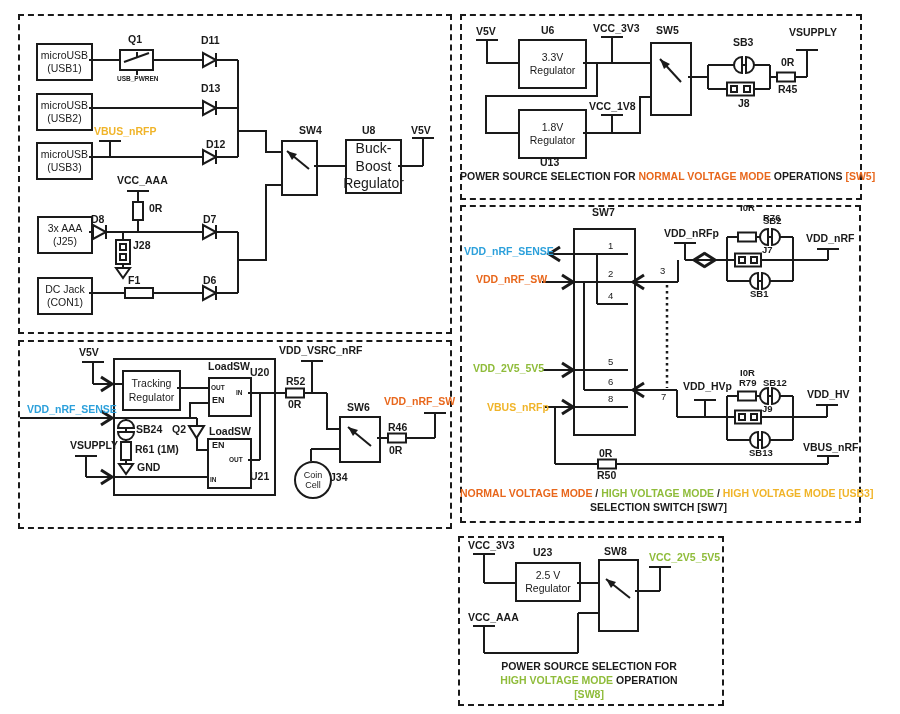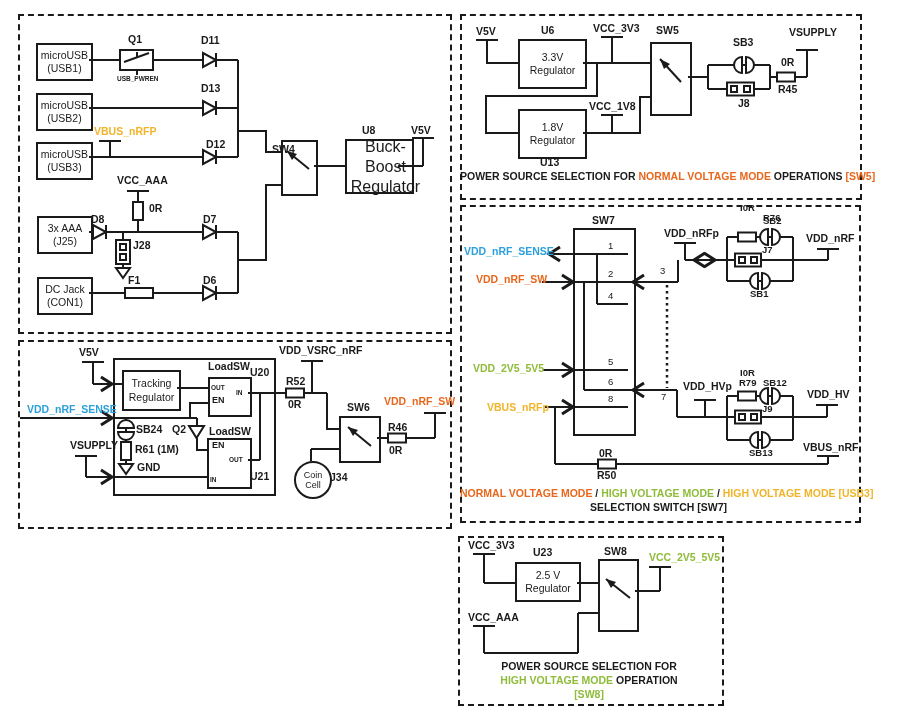--- a/index.html
+++ b/index.html
@@ -48,21 +48,21 @@
     </div>
   <div class="cbox" style="left:37px;top:216px;width:52px;height:34px;">
       <span>3x AAA</span>
       <span>(J25)</span>
     </div>
   <div class="cbox" style="left:37px;top:277px;width:52px;height:34px;">
       <span>DC Jack</span>
       <span>(CON1)</span>
     </div>
   <div class="cbox" style="left:281px;top:140px;width:33px;height:52px;"></div>
-  <div class="cbox" style="left:345px;top:139px;width:53px;height:51px;font-size:16px;padding-left:12px;">
+  <div class="cbox" style="left:345px;top:139px;width:53px;height:51px;font-size:14px;">
       <span>Buck-</span>
       <span>Boost</span>
       <span>Regulator</span>
     </div>
   <div class="cbox" style="left:518px;top:39px;width:65px;height:46px;">
       <span>3.3V</span>
       <span>Regulator</span>
     </div>
   <div class="cbox" style="left:518px;top:109px;width:65px;height:46px;">
       <span>1.8V</span>
@@ -285,40 +285,40 @@
   <div class="lbl" style="left:201px;top:83px;">D13</div>
   <div class="lbl c-am" style="left:94px;top:126px;">VBUS_nRFP</div>
   <div class="lbl" style="left:206px;top:139px;">D12</div>
   <div class="lbl" style="left:117px;top:175px;">VCC_AAA</div>
   <div class="lbl" style="left:149px;top:203px;">0R</div>
   <div class="lbl" style="left:91px;top:214px;">D8</div>
   <div class="lbl" style="left:133px;top:240px;">J28</div>
   <div class="lbl" style="left:203px;top:214px;">D7</div>
   <div class="lbl" style="left:128px;top:275px;">F1</div>
   <div class="lbl" style="left:203px;top:275px;">D6</div>
-  <div class="lbl" style="left:272px;top:125px;margin-top:19px;">SW4</div>
+  <div class="lbl" style="left:299px;top:125px;">SW4</div>
   <div class="lbl" style="left:362px;top:125px;">U8</div>
   <div class="lbl" style="left:411px;top:125px;">V5V</div>
 
   <div class="lbl" style="left:476px;top:26px;">V5V</div>
   <div class="lbl" style="left:541px;top:25px;">U6</div>
   <div class="lbl" style="left:593px;top:23px;">VCC_3V3</div>
   <div class="lbl" style="left:656px;top:25px;">SW5</div>
   <div class="lbl" style="left:733px;top:37px;">SB3</div>
   <div class="lbl" style="left:781px;top:57px;">0R</div>
   <div class="lbl" style="left:778px;top:84px;">R45</div>
   <div class="lbl" style="left:789px;top:27px;">VSUPPLY</div>
   <div class="lbl" style="left:738px;top:98px;">J8</div>
   <div class="lbl" style="left:589px;top:101px;">VCC_1V8</div>
   <div class="lbl" style="left:540px;top:157px;">U13</div>
   <div class="cap" style="left:460px;top:170px;width:398px;">
     <span>POWER SOURCE SELECTION FOR </span><span class="c-or">NORMAL VOLTAGE MODE</span><span> OPERATIONS </span><span class="c-or">[SW5]</span>
   </div>
 
-  <div class="lbl" style="left:592px;top:215px;text-align:right;">SW7</div>
+  <div class="lbl" style="left:592px;top:207px;text-align:right;">SW7</div>
   <div class="lbl n s10" style="left:608px;top:241px;">1</div>
   <div class="lbl n s10" style="left:608px;top:269px;">2</div>
   <div class="lbl n s10" style="left:608px;top:291px;">4</div>
   <div class="lbl n s10" style="left:608px;top:357px;">5</div>
   <div class="lbl n s10" style="left:608px;top:377px;">6</div>
   <div class="lbl n s10" style="left:608px;top:394px;">8</div>
   <div class="lbl n s10" style="left:660px;top:266px;">3</div>
   <div class="lbl n s10" style="left:661px;top:392px;">7</div>
   <div class="lbl c-bl" style="left:464px;top:246px;">VDD_nRF_SENSE</div>
   <div class="lbl c-or" style="left:476px;top:274px;">VDD_nRF_SW</div>

